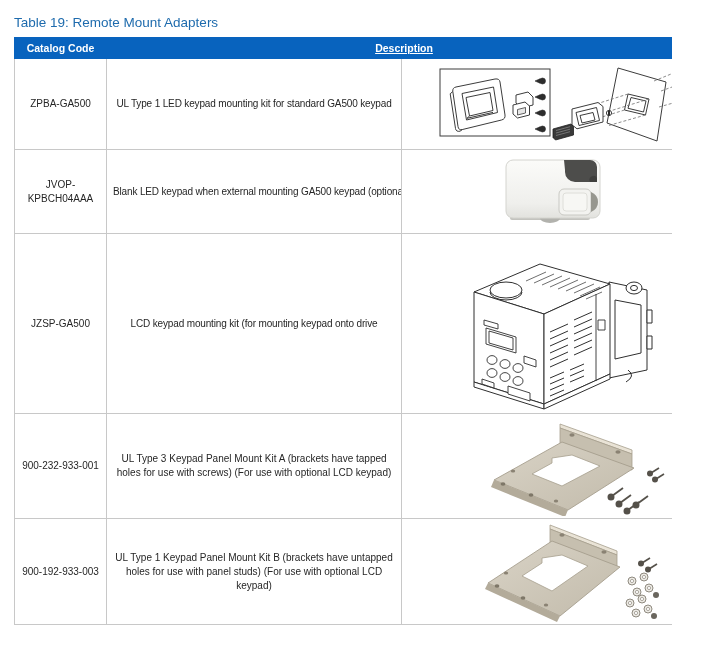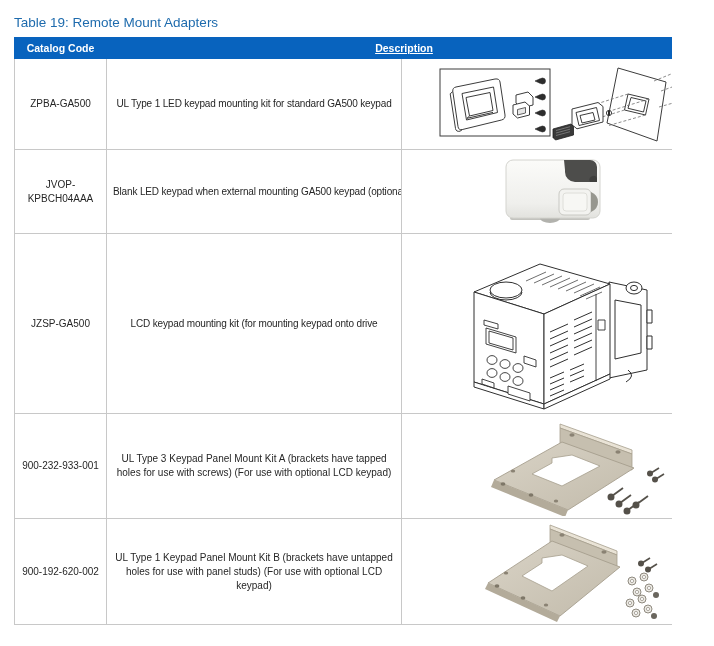--- a/index.html
+++ b/index.html
@@ -238,21 +238,21 @@
               <line x1="224" y1="94" x2="235" y2="86"></line>
                 <circle cx="223" cy="95" r="2.6"></circle>
               <line x1="233" y1="88" x2="244" y2="80"></line>
                 <circle cx="232" cy="89" r="2.6"></circle>
             </g>
           </svg>
         </td>
       </tr>
 
       <tr class="r5">
-        <td class="code">900-192-620-002</td>
+        <td class="code">900-192-933-003</td>
         <td class="desc">
             <div class="inner">UL Type 1 Keypad Panel Mount Kit B (brackets have untapped holes for use with panel studs) (For use with optional LCD keypad)</div>
           </td>
         <td class="img">
           <svg width="296" height="101" viewBox="0 0 296 101">
             <defs>
               <linearGradient id="brB" x1="0" y1="0" x2="1" y2="1">
                 <stop offset="0" stop-color="#d9d3c6"></stop>
                   <stop offset="1" stop-color="#c2bbab"></stop>
               </linearGradient>

